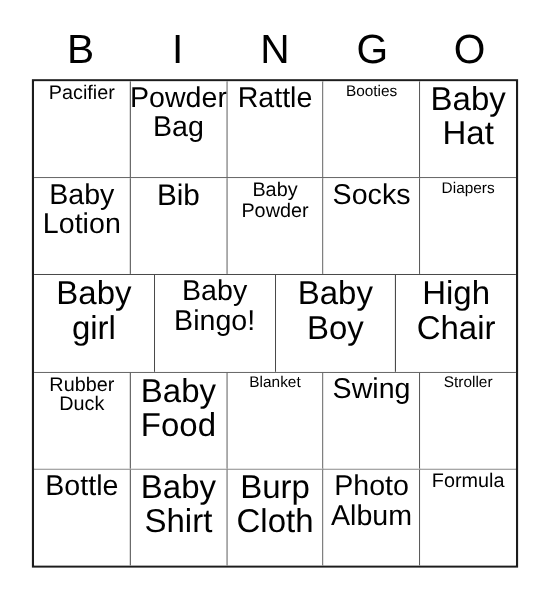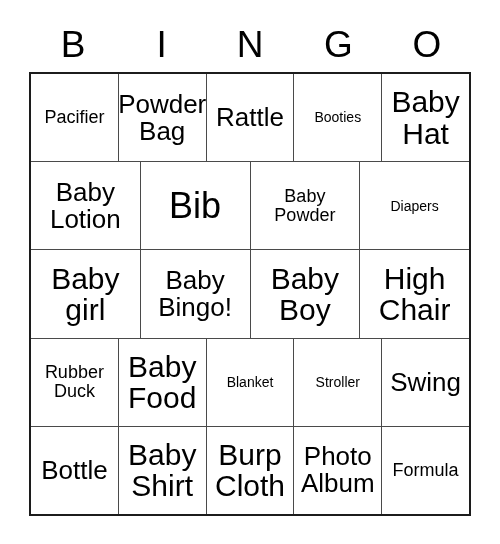--- a/index.html
+++ b/index.html
@@ -67,42 +67,42 @@
     border-bottom: 1px solid #4a4a4a;
   }
   .bingo-row:last-child {
     border-bottom: none;
   }
   .bingo-cell {
     flex: 1 1 0;
     min-width: 0;
     border-right: 1px solid #4a4a4a;
     display: flex;
-    align-items: center;
+    align-items: flex-start;
     justify-content: center;
     text-align: center;
     padding: 1px 2px;
     box-sizing: border-box;
     background: #ffffff;
     overflow: hidden;
   }
   .bingo-cell:last-child {
     border-right: none;
   }
   .cell-text {
     display: block;
     line-height: 1.04;
     font-weight: 400;
     color: #000000;
     white-space: pre-line;
     word-break: normal;
   }
 
   
-  .sz-xl  { font-size: 36px; }
+  .sz-xl  { font-size: 27px; }
   .sz-lg  { font-size: 30px; }
   .sz-md  { font-size: 26px; }
   .sz-sm  { font-size: 14px; }
   .sz-xs  { font-size: 18px; }
 </style>
 </head>
 <body>
 
 <div id="card-root">
 
@@ -140,20 +140,23 @@
 Lotion</span>
         </div>
         <div class="bingo-cell">
           <span class="cell-text sz-xl">Bib</span>
         </div>
         <div class="bingo-cell">
           <span class="cell-text sz-xs">Baby
 Powder</span>
         </div>
         <div class="bingo-cell">
+          <span class="cell-text sz-md">Socks</span>
+        </div>
+        <div class="bingo-cell">
           <span class="cell-text sz-sm">Diapers</span>
         </div>
       </div>
       <div class="bingo-row">
         <div class="bingo-cell">
           <span class="cell-text sz-lg">Baby
 girl</span>
         </div>
         <div class="bingo-cell">
           <span class="cell-text sz-md">Baby
@@ -174,24 +177,24 @@
 Duck</span>
         </div>
         <div class="bingo-cell">
           <span class="cell-text sz-lg">Baby
 Food</span>
         </div>
         <div class="bingo-cell">
           <span class="cell-text sz-sm">Blanket</span>
         </div>
         <div class="bingo-cell">
+          <span class="cell-text sz-md">Swing</span>
+        </div>
+        <div class="bingo-cell">
           <span class="cell-text sz-sm">Stroller</span>
-        </div>
-        <div class="bingo-cell">
-          <span class="cell-text sz-md">Swing</span>
         </div>
       </div>
       <div class="bingo-row">
         <div class="bingo-cell">
           <span class="cell-text sz-md">Bottle</span>
         </div>
         <div class="bingo-cell">
           <span class="cell-text sz-lg">Baby
 Shirt</span>
         </div>

